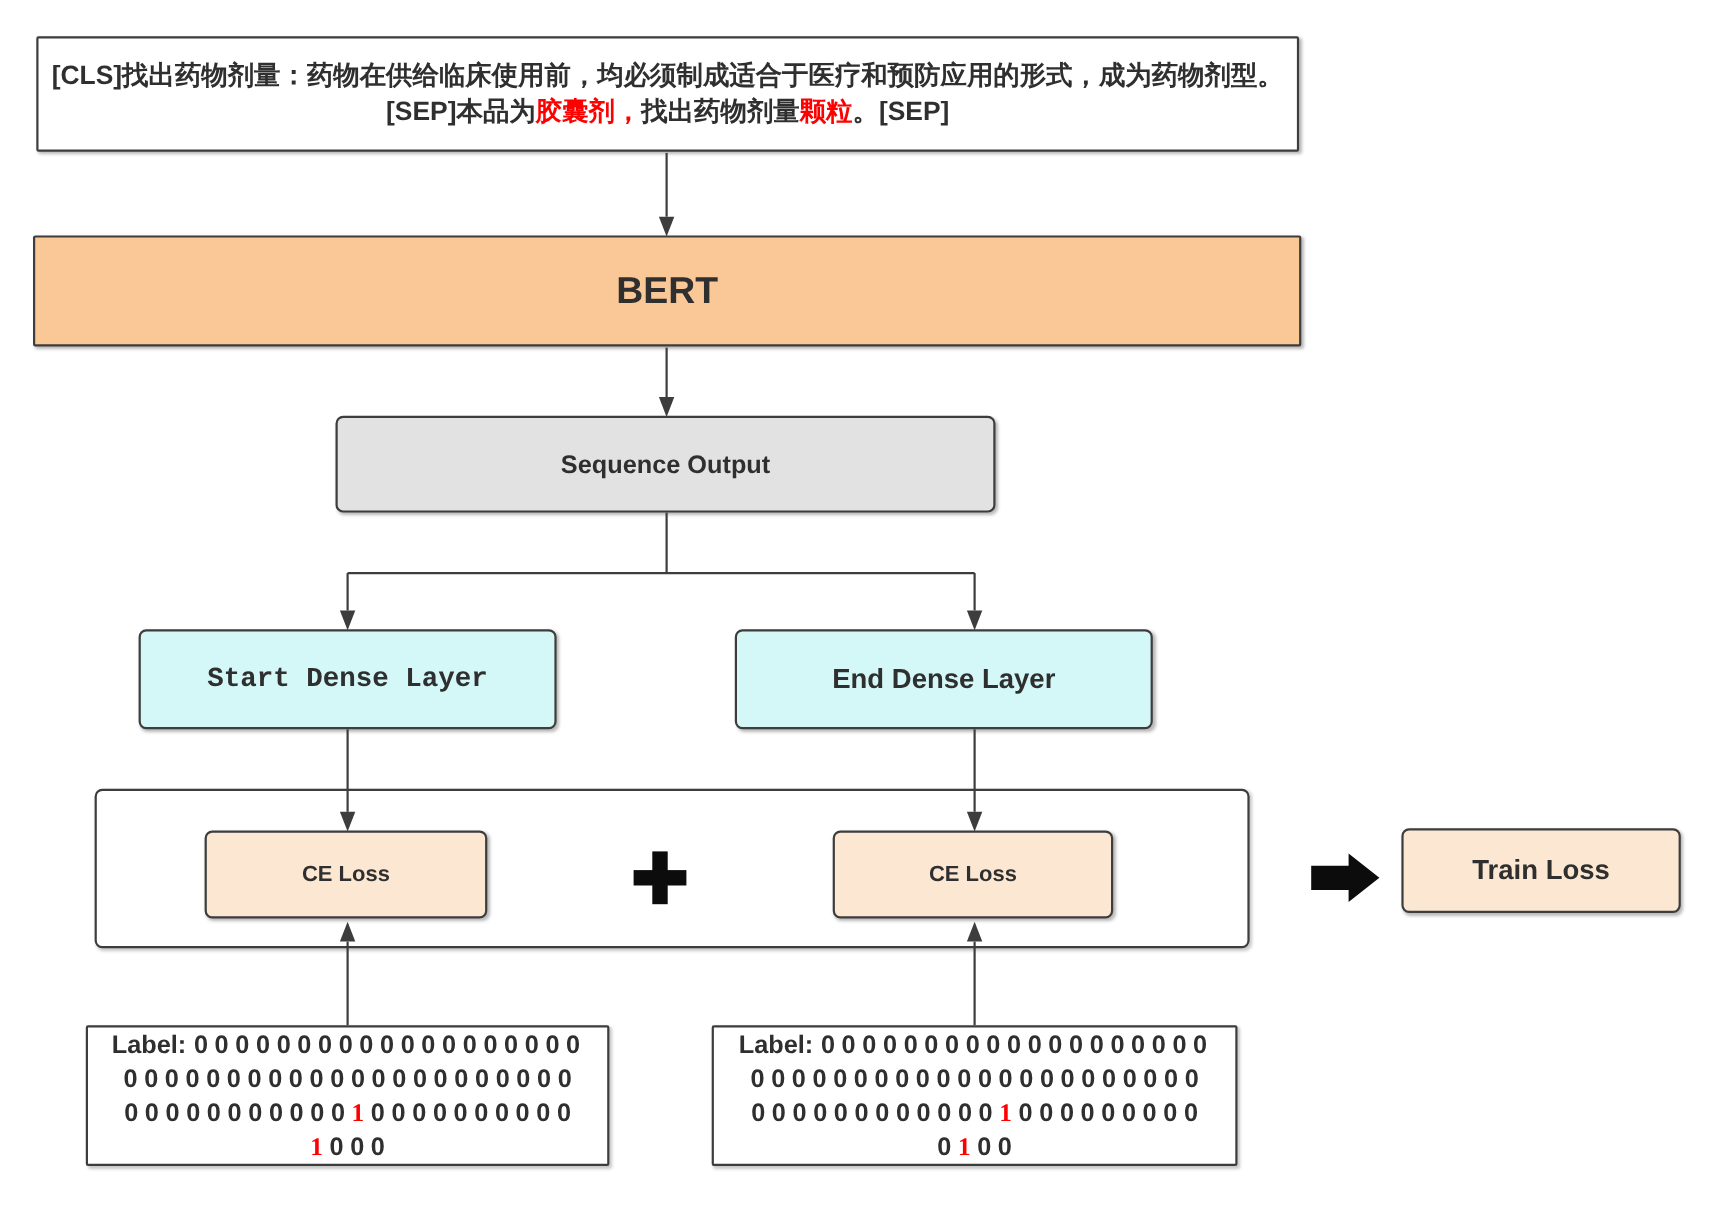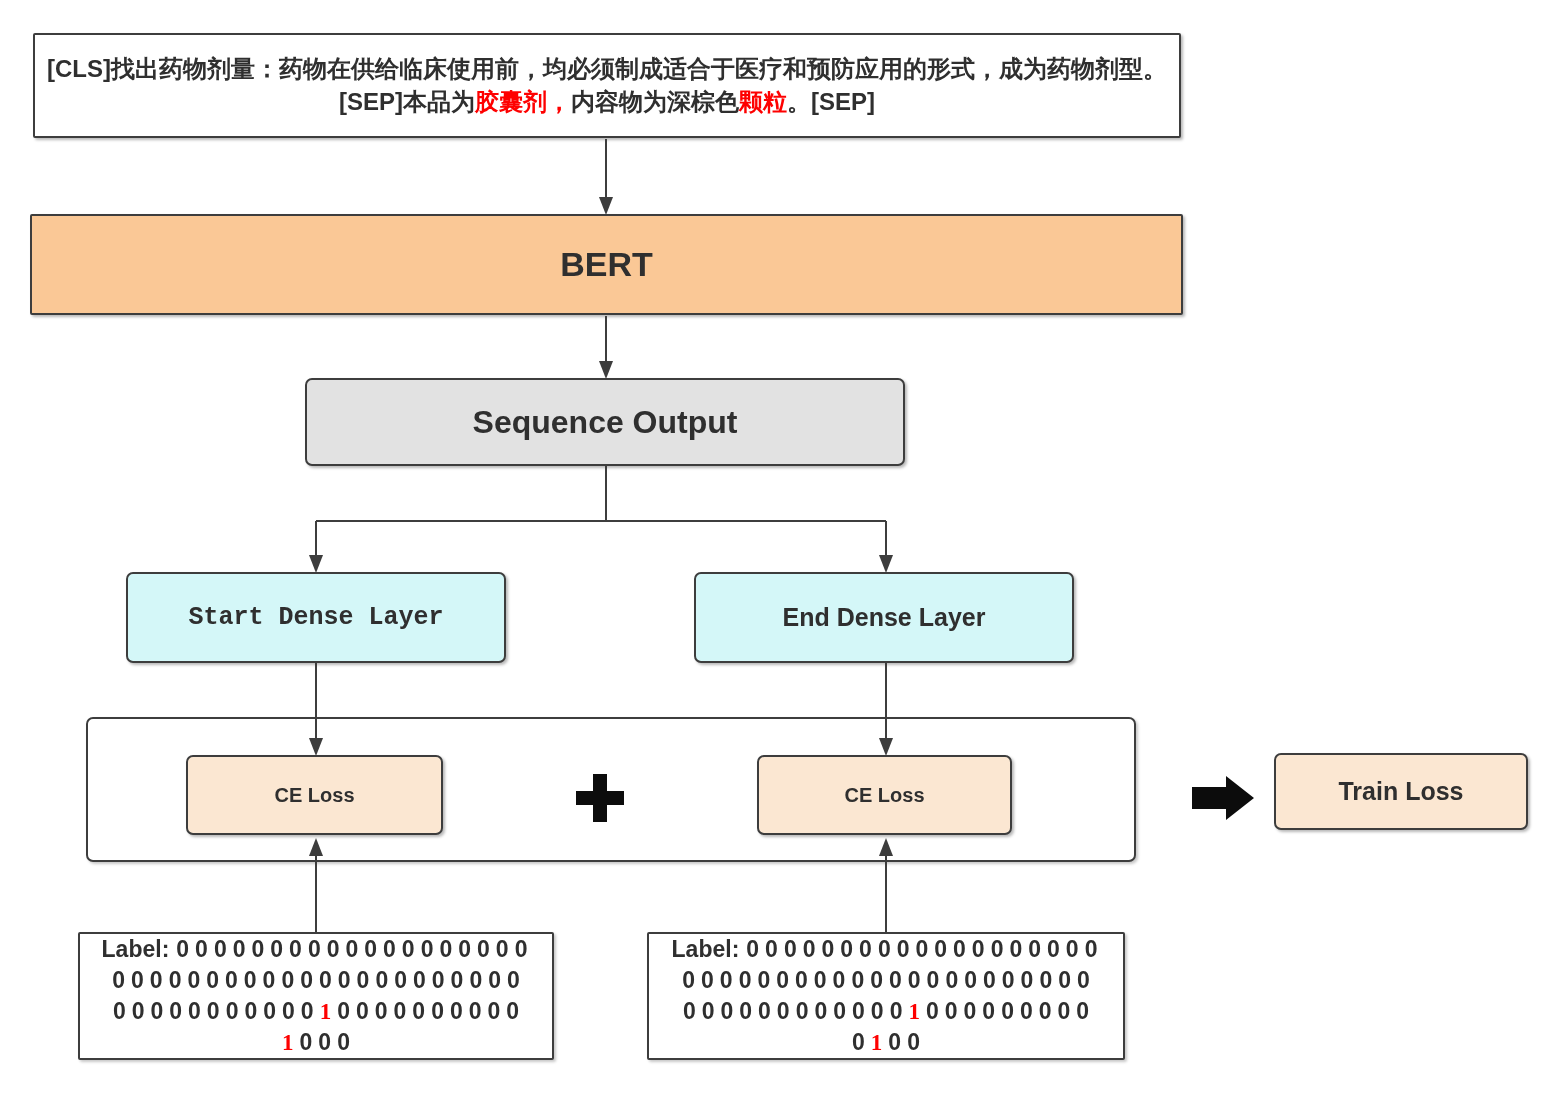--- a/index.html
+++ b/index.html
@@ -8,23 +8,23 @@
 
   .box{position:absolute;box-sizing:border-box;border:2px solid #3d3d3d;
        display:flex;align-items:center;justify-content:center;
        font-weight:bold;box-shadow:2px 2px 3px rgba(0,0,0,0.28);}
   .sharp{border-radius:2px;}
   .round{border-radius:7px;}
 
   .input-box{left:33px;top:33px;width:1148px;height:105px;background:#ffffff;
              flex-direction:column;font-size:24px;line-height:33px;text-align:center;}
   .bert-box{left:30px;top:214px;width:1153px;height:101px;background:#fac896;font-size:34px;}
-  .seq-box{left:305px;top:378px;width:600px;height:88px;background:#e2e2e2;font-size:32px;}
+  .seq-box{left:305px;top:378px;width:600px;height:88px;background:#e2e2e2;font-size:23px;}
   .dense-box{top:572px;width:380px;height:91px;background:#d4f7f8;font-size:25px;}
-  .start-dense{left:126px;font-family:Liberation Mono, monospace;} .end-dense{left:694px;}
+  .start-dense{left:126px;font-family:Liberation Mono, monospace;} .end-dense{left:668px;}
   .container-box{left:86px;top:717px;width:1050px;height:145px;background:#ffffff;
                  box-shadow:2px 2px 3px rgba(0,0,0,0.22);z-index:1;}
   .ce-box{top:755px;height:80px;background:#fbe7d2;font-size:20px;z-index:2;}
   .ce-left{left:186px;width:257px;} .ce-right{left:757px;width:255px;}
   .train-box{left:1274px;top:753px;width:254px;height:77px;background:#fbe7d2;font-size:25px;}
 
   .label-box{background:#ffffff;top:932px;height:128px;flex-direction:column;
              font-size:23px;line-height:31px;justify-content:center;box-shadow:2px 2px 3px rgba(0,0,0,0.22);}
   .label-left{left:78px;width:476px;} .label-right{left:647px;width:478px;}
   .token-row{text-align:center;white-space:nowrap;}
@@ -35,21 +35,21 @@
   .overlay{position:absolute;left:0;top:0;z-index:5;pointer-events:none;}
   .plus-bar{position:absolute;background:#0c0c0c;z-index:3;}
 </style>
 </head>
 <body>
 
 <div class="canvas">
 
   <div class="box sharp input-box">
     <div>[CLS]找出药物剂量：药物在供给临床使用前，均必须制成适合于医疗和预防应用的形式，成为药物剂型。</div>
-    <div><span>[SEP]本品为</span><span class="red">胶囊剂，</span><span>内容物为深棕色</span><span class="red">颗粒</span><span>。[SEP]</span></div>
+    <div><span>[SEP]本品为</span><span class="red">胶囊剂，</span><span>找出药物剂量</span><span class="red">颗粒</span><span>。[SEP]</span></div>
   </div>
 
   <div class="box sharp bert-box">
     <span>BERT</span>
   </div>
 
   <div class="box round seq-box">
     <span>Sequence Output</span>
   </div>
 

